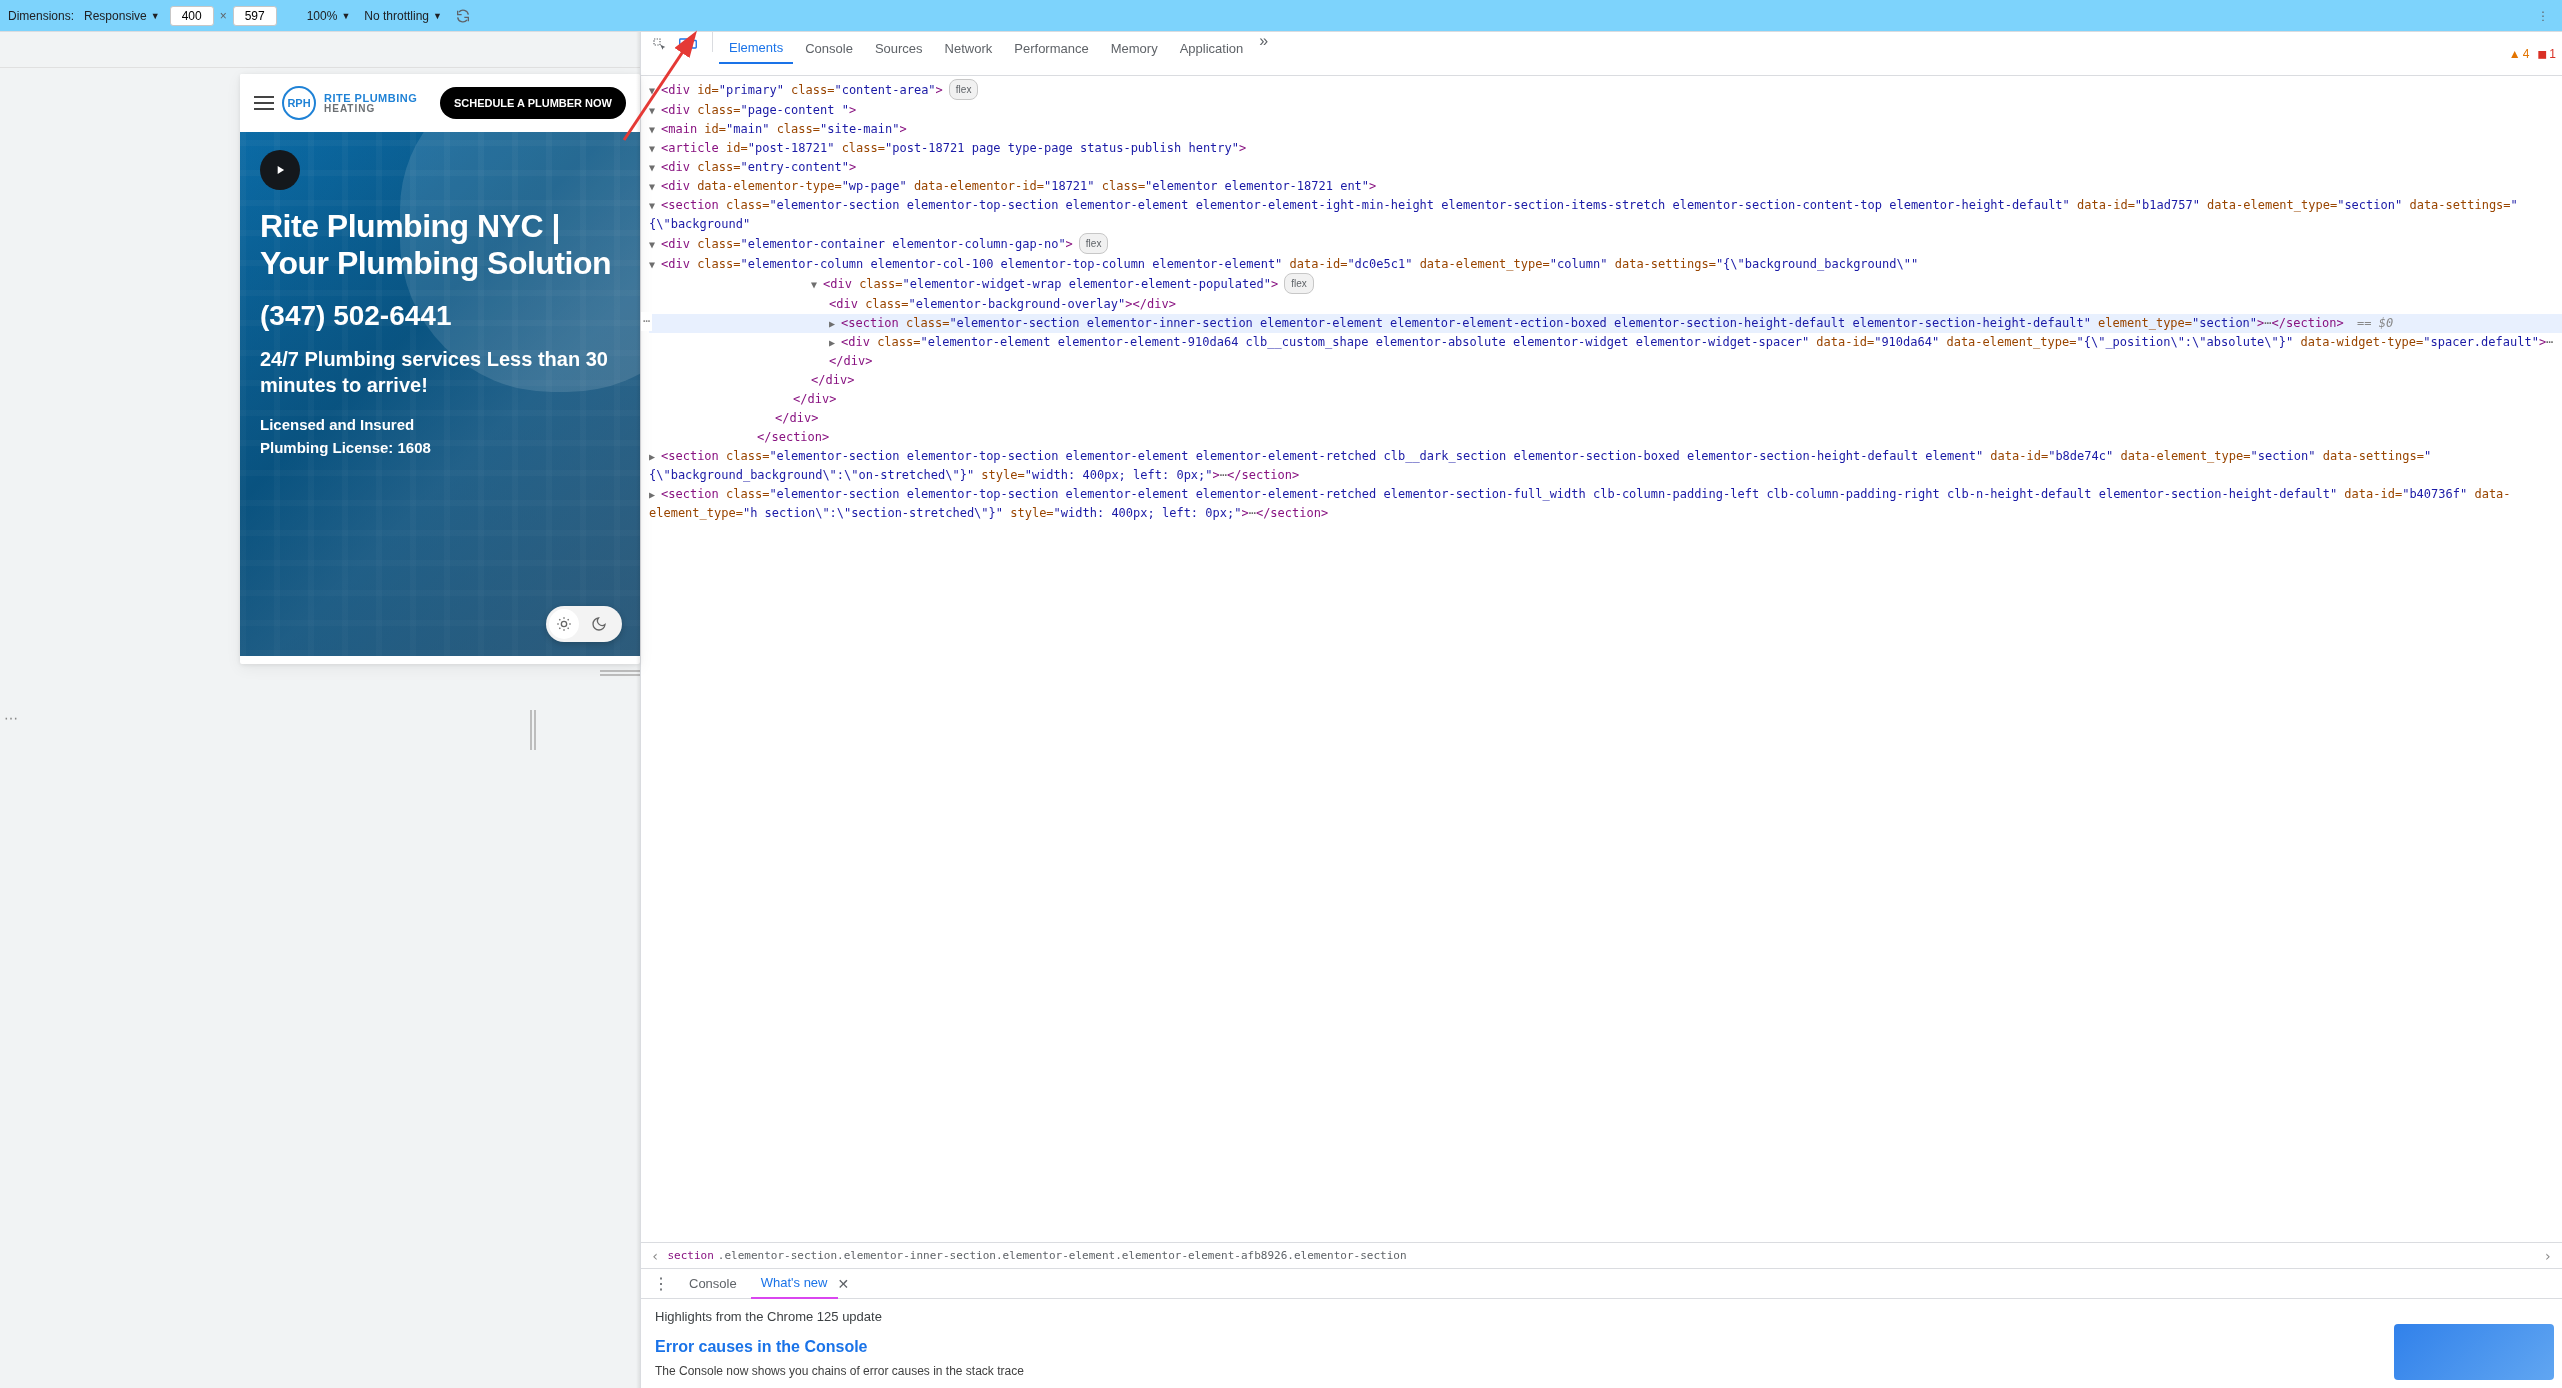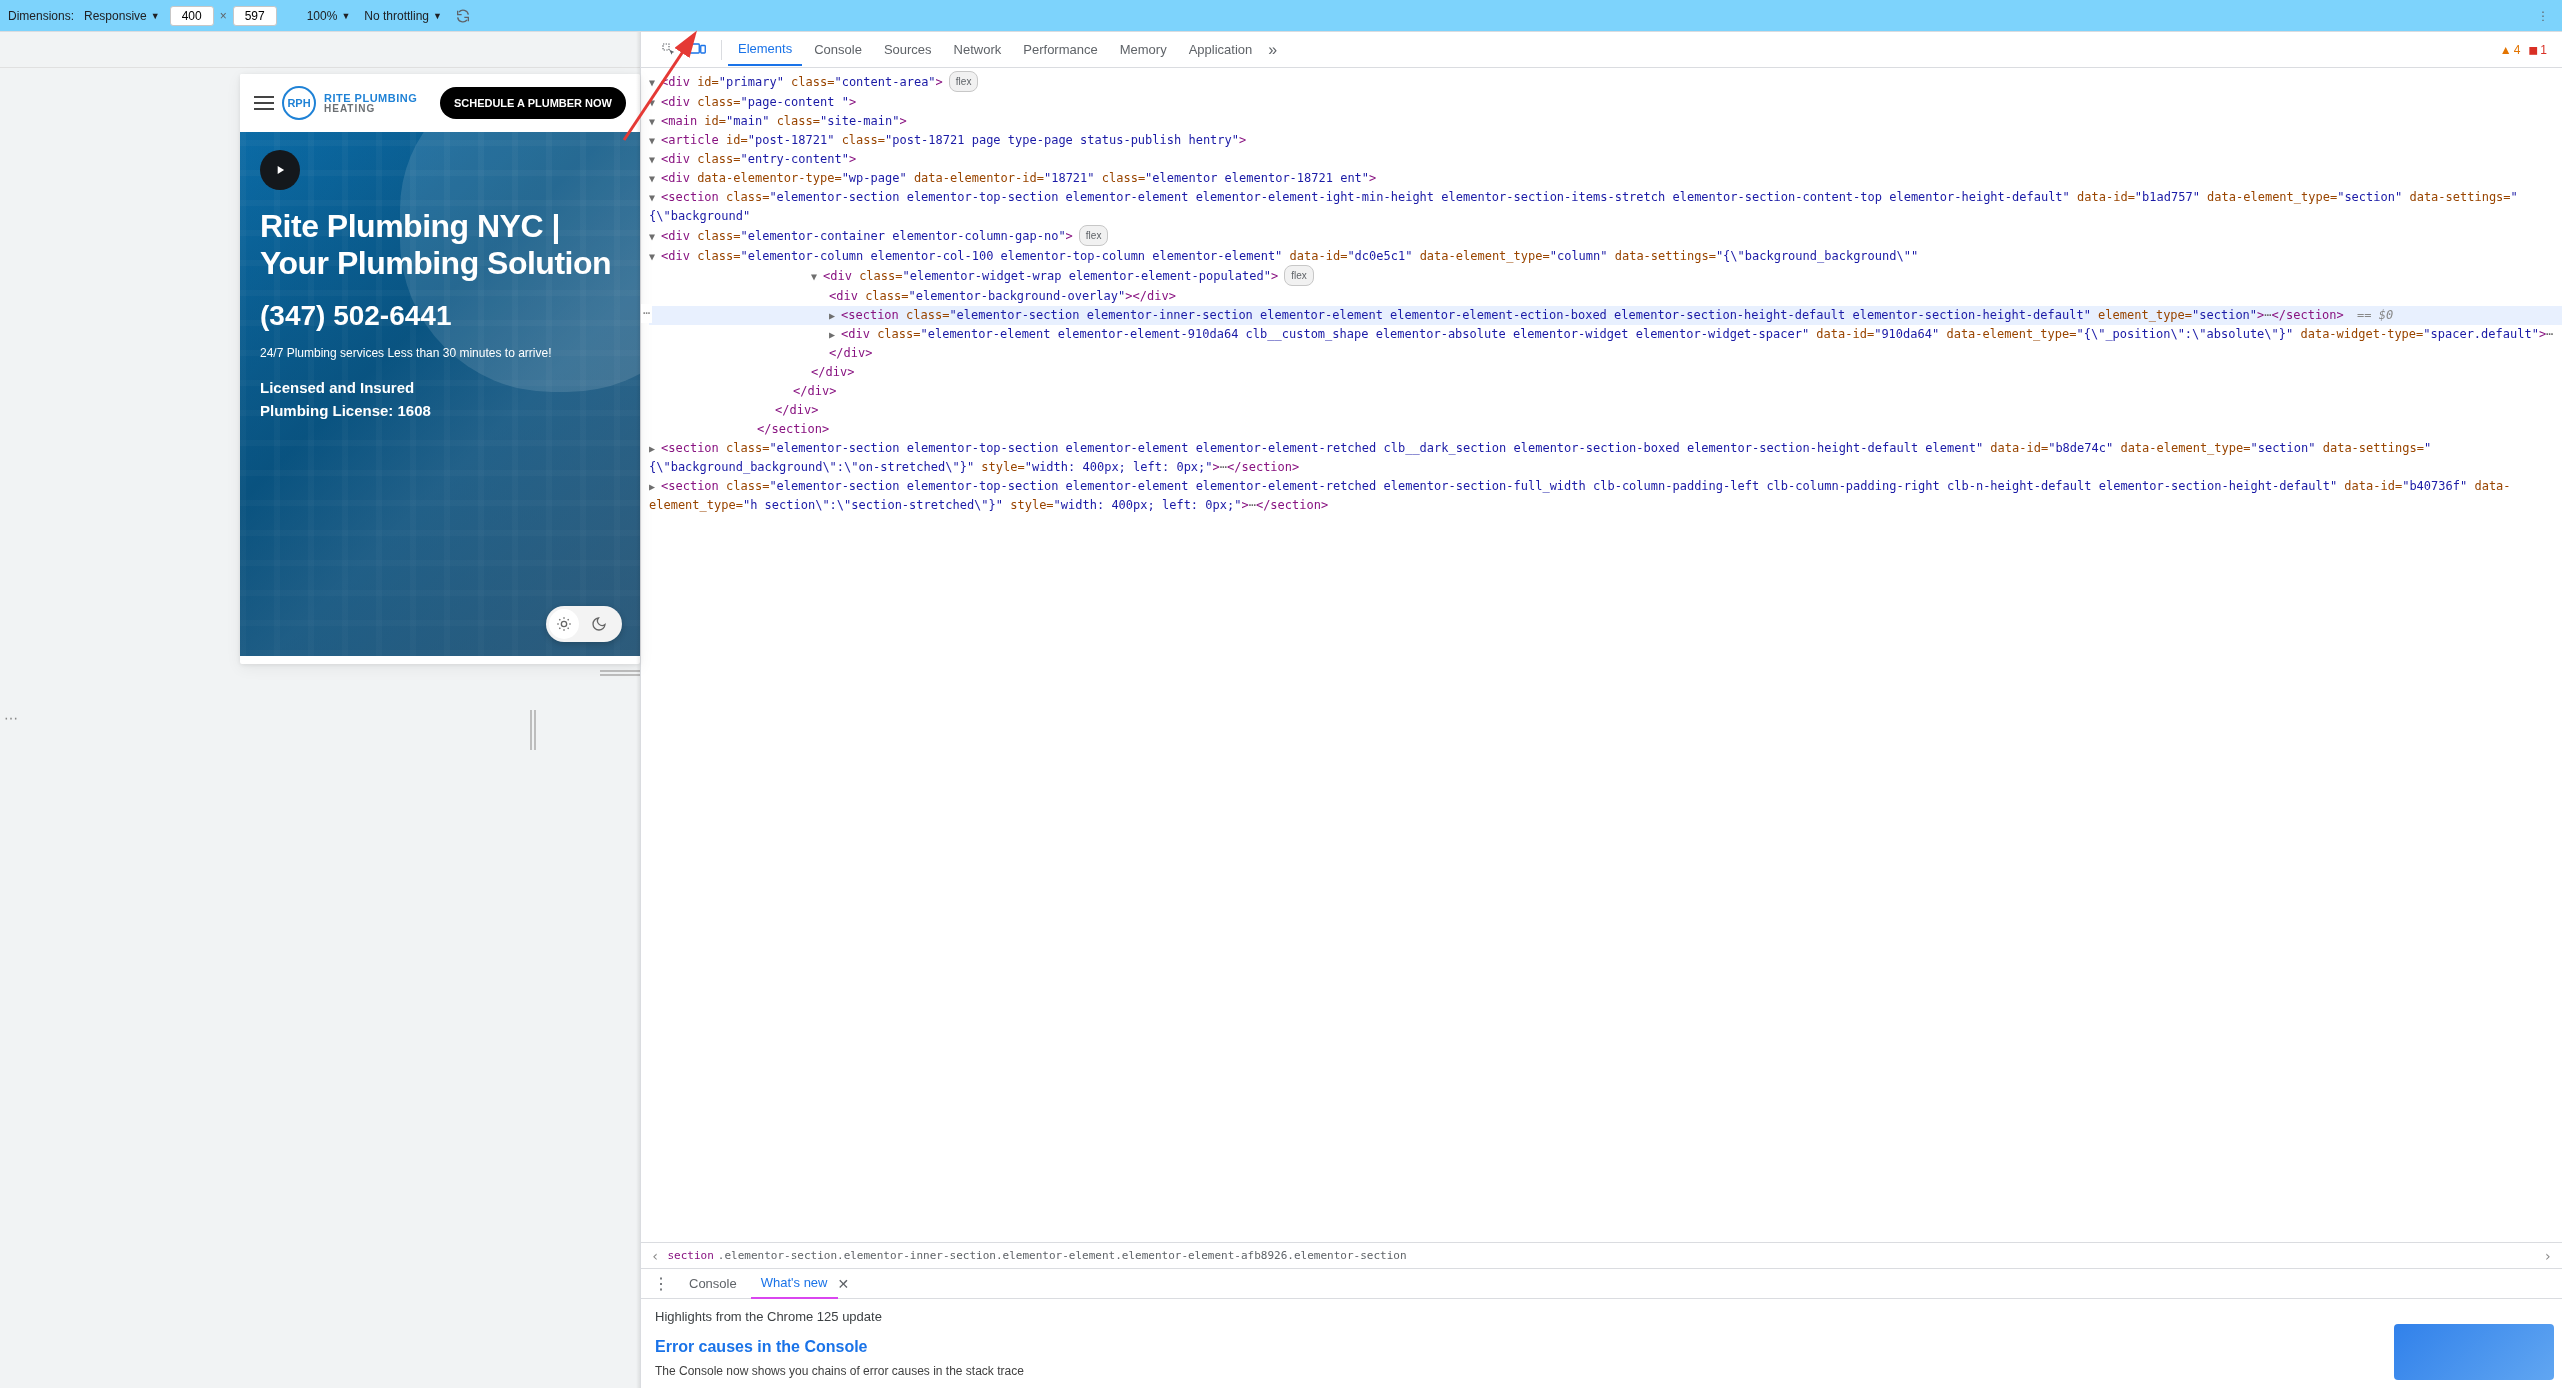--- a/index.html
+++ b/index.html
@@ -34,33 +34,33 @@
   .hero::before { content:''; position:absolute; inset:0; background:
     linear-gradient(rgba(8,70,110,0.35), rgba(8,70,110,0.55)),
     repeating-linear-gradient(0deg, rgba(255,255,255,0.05) 0 6px, rgba(255,255,255,0) 6px 30px),
     repeating-linear-gradient(90deg, rgba(255,255,255,0.05) 0 6px, rgba(255,255,255,0) 6px 34px); }
   .hero .blob { position:absolute; right:-80px; top:-60px; width:320px; height:320px; background: rgba(255,255,255,0.12); border-radius: 45% 55% 50% 50%; }
   .hero .content { position: relative; padding: 18px 20px 20px; }
   .play { width: 40px; height: 40px; background: #14181c; border-radius: 50%; display: flex; align-items: center; justify-content: center; margin-bottom: 18px; }
   .play svg { fill: #fff; }
   .hero h1 { font-size: 32px; font-weight: 800; line-height: 1.15; letter-spacing: -0.5px; margin-bottom: 18px; }
   .hero .phone { font-size: 28px; font-weight: 800; margin-bottom: 14px; }
-  .hero .sub { font-size: 12px; font-weight: 400; line-height: 1.3; margin-bottom: 10px; }
+  .hero .sub { font-size: 20px; font-weight: 700; line-height: 1.3; margin-bottom: 10px; }
   .hero .small { font-size: 15px; font-weight: 700; margin-top: 18px; }
   .hero .small + .small { margin-top: 6px; }
   .theme-toggle { position: absolute; bottom: 14px; right: 18px; width: 76px; height: 36px; background: #f3f3f3; border-radius: 20px; display: flex; align-items: center; padding: 3px; box-shadow: 0 2px 6px rgba(0,0,0,0.2); }
   .theme-toggle .knob { width: 30px; height: 30px; background: #fff; border-radius: 50%; display:flex; align-items:center; justify-content:center; }
   .theme-toggle .moon { flex:1; display:flex; align-items:center; justify-content:center; color:#666; }
   .resize-handle { margin-top: 6px; width: 40px; height: 6px; border-top: 2px solid #bdbdbd; border-bottom: 2px solid #bdbdbd; }
   .side-handle { position:absolute; right: 104px; top: 50%; width: 6px; height: 40px; border-left: 2px solid #bdbdbd; border-right: 2px solid #bdbdbd; }
   .hover-dots { position:absolute; left: 4px; top: 50%; color:#888; font-size:14px; letter-spacing:1px; }
 
   
   .devtools { flex: 1; display: flex; flex-direction: column; border-left: 1px solid #dadce0; min-width: 0; }
-  .dt-tabs { display: flex; align-items: center; height: 36px; border-bottom: 1px solid #dadce0; padding: 0 15px; gap: 2px; }
+  .dt-tabs { display: flex; height: 44px; border-bottom: 1px solid #dadce0; padding: 0 6px; gap: 2px; }
   .dt-tabs .tool-icon { width: 26px; height: 26px; display:flex; align-items:center; justify-content:center; color:#5f6368; border-radius:2px; }
   .dt-tabs .tool-icon.active { color:#1a73e8; }
   .dt-tabs .tab { padding: 0 10px; height: 32px; display:flex; align-items:center; color:#5f6368; font-size: 13px; }
   .dt-tabs .tab.active { color:#1a73e8; border-bottom: 2px solid #1a73e8; }
   .dt-tabs .more { margin-left: 4px; font-size: 16px; color:#5f6368; }
   .dt-tabs .warn { margin-left: auto; display:flex; align-items:center; gap:8px; }
   .dt-tabs .warn .w { color:#e37400; font-size:12px; display:flex; align-items:center; gap:2px;}
   .dt-tabs .warn .e { color:#d93025; font-size:12px; display:flex; align-items:center; gap:2px;}
 
   .dom-pane { flex: 1; overflow: auto; font-family: Menlo, Consolas, monospace; font-size: 12px; line-height: 19px; padding: 4px 0 4px 8px; position: relative; white-space: normal; }

